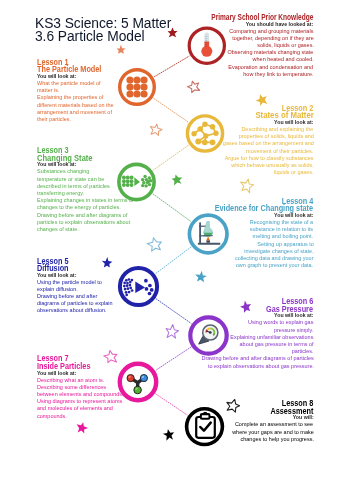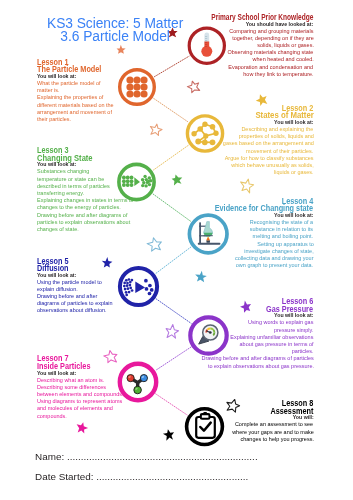--- a/index.html
+++ b/index.html
@@ -1,19 +1,19 @@
 <!DOCTYPE html>
 <html><head>
 <meta charset="utf-8">
 <style>
   html,body{margin:0;padding:0;}
   body{width:353px;height:500px;background:#ffffff;font-family:"Liberation Sans",sans-serif;overflow:hidden;position:relative;}
   #stage{position:absolute;left:0;top:0;width:353px;height:500px;overflow:hidden;background:#fff;}
   #deco{position:absolute;left:0;top:0;width:353px;height:500px;}
-  #title{position:absolute;left:47px;top:16.8px;font-size:13.8px;line-height:13.6px;color:#3b82f6;letter-spacing:-0.05px;text-align:center;}
+  #title{position:absolute;left:35px;top:16.8px;font-size:13.8px;line-height:13.6px;color:#0f172a;letter-spacing:-0.05px;}
   .block{position:absolute;}
   .ln{position:absolute;white-space:nowrap;line-height:1;}
   .la .ln{left:0;transform-origin:left top;}
   .ra .ln{right:0;transform-origin:right top;}
   .l-head{font-weight:700;font-size:8.4px;transform:scaleX(0.87);}
   .l-sub{font-weight:700;font-size:5.9px;color:#231f20;transform:scaleX(0.885);}
   .l-body{font-size:5.9px;transform:scaleX(0.93);}
   .field{position:absolute;font-size:9.9px;color:#231f20;white-space:nowrap;letter-spacing:0.02px;}
 </style>
 </head>
@@ -319,15 +319,13 @@
     <div class="ln l-body" style="top:60.9px;color:#e8189c">compounds.</div>
   </div>
   <div class="block ra" style="left:143.5px;top:397.5px;width:170px;text-align:right;">
     <div class="ln l-head" style="top:1.8px;color:#000000">Lesson 8</div>
     <div class="ln l-head" style="top:9.1px;color:#000000">Assessment</div>
     <div class="ln l-sub" style="top:17.9px">You will:</div>
     <div class="ln l-body" style="top:24.9px;color:#000000">Complete an assessment to see</div>
     <div class="ln l-body" style="top:32.1px;color:#000000">where your gaps are and to make</div>
     <div class="ln l-body" style="top:39.3px;color:#000000">changes to help you progress.</div>
   </div>
-  <div class="field" style="left:35px;top:450.5px;"><span>Name:</span> <span>.....................................................................</span></div>
-  <div class="field" style="left:35px;top:471.0px;"><span>Date Started:</span> <span>.......................................................</span></div>
 </div>
 
 </body></html>

